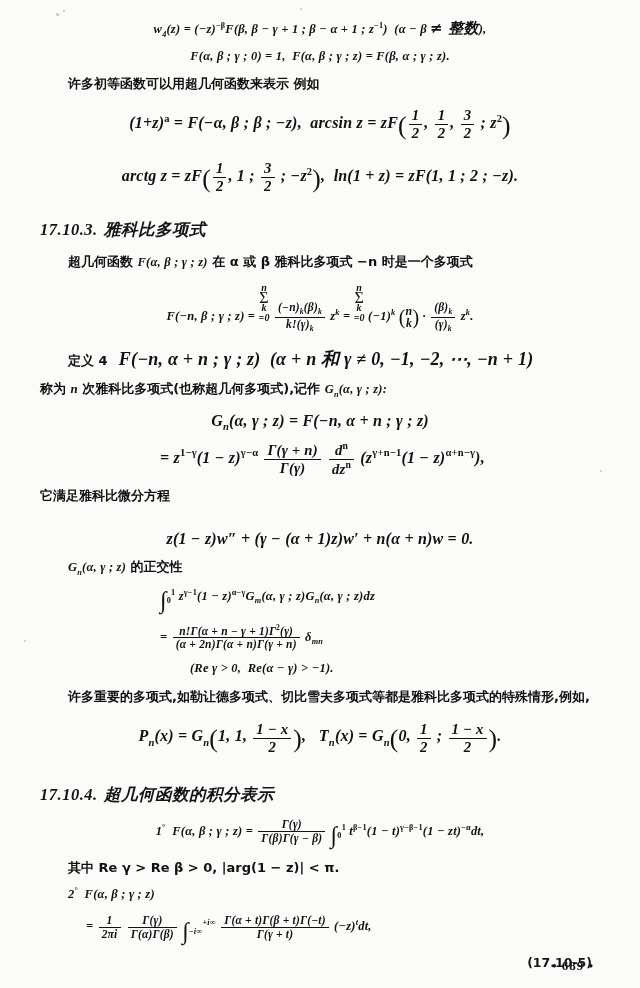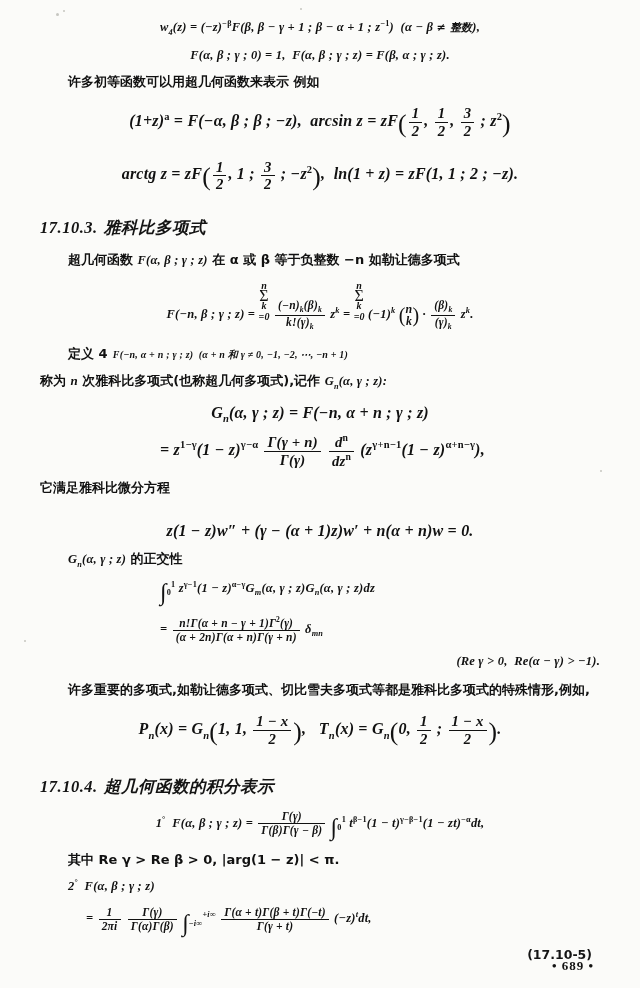--- a/index.html
+++ b/index.html
@@ -72,21 +72,21 @@
   .para {
     margin: 9px 0;
     font-size: 13px;
   }
   .mathline {
     margin: 10px 0 10px 0;
     font-size: 13.5px;
   }
   .mathline.ind1 { padding-left: 46px; text-align: left; }
   .mathline.ind2 { padding-left: 120px; text-align: left; }
-  .mathline.ind3 { padding-left: 150px; text-align: right; }
+  .mathline.ind3 { padding-left: 150px; text-align: left; }
   .mi { font-style: italic; }
   .frac {
     display: inline-block;
     vertical-align: middle;
     text-align: center;
     line-height: 1.12;
     font-size: .92em;
     margin: 0 2px;
   }
   .frac .num { display: block; padding: 0 3px; border-bottom: 1.3px solid #111; }
@@ -129,21 +129,21 @@
 
   <div class="speck" style="left:56px; top:13px; width:3px; height:3px;"></div>
   <div class="speck" style="left:63px; top:10px; width:2px; height:2px;"></div>
   <div class="speck" style="left:300px; top:8px; width:2px; height:2px;"></div>
   <div class="speck" style="left:600px; top:470px; width:2px; height:2px;"></div>
   <div class="speck" style="left:24px; top:640px; width:2px; height:2px;"></div>
 
   <div class="content">
 
     <div class="eq eq-small line">
-      <span class="mi">w</span><sub>4</sub>(<span class="mi">z</span>) = (−<span class="mi">z</span>)<sup class="upright">−β</sup><span class="mi">F</span>(β, β − γ + 1 ; β − α + 1 ; <span class="mi">z</span><sup class="upright">−1</sup>)&nbsp;&nbsp;(α − β <span class="zh" style="font-size:11px">≠ 整数</span>),
+      <span class="mi">w</span><sub>4</sub>(<span class="mi">z</span>) = (−<span class="mi">z</span>)<sup class="upright">−β</sup><span class="mi">F</span>(β, β − γ + 1 ; β − α + 1 ; <span class="mi">z</span><sup class="upright">−1</sup>)&nbsp;&nbsp;(α − β <span class="zh" style="font-size:15px">≠ 整数</span>),
     </div>
 
     <div class="eq eq-small line">
       <span class="mi">F</span>(α, β ; γ ; 0) = 1,&nbsp;&nbsp;<span class="mi">F</span>(α, β ; γ ; <span class="mi">z</span>) = <span class="mi">F</span>(β, α ; γ ; <span class="mi">z</span>).
     </div>
 
     <div class="zh zh-indent para">许多初等函数可以用超几何函数来表示 例如</div>
 
     <div class="eq line" style="margin-top:14px;">
       (1+<span class="mi">z</span>)<sup class="upright">a</sup> = <span class="mi">F</span>(−α, β ; β ; −<span class="mi">z</span>),&nbsp; arcsin <span class="mi">z</span> = <span class="mi">zF</span><span class="paren-big">(</span><span class="frac"><span class="num">1</span><span class="den">2</span></span>, <span class="frac"><span class="num">1</span><span class="den">2</span></span>, <span class="frac"><span class="num">3</span><span class="den">2</span></span> ; <span class="mi">z</span><sup class="upright">2</sup><span class="paren-big">)</span>
@@ -152,41 +152,41 @@
     <div class="eq line" style="margin-top:16px;">
       arctg <span class="mi">z</span> = <span class="mi">zF</span><span class="paren-big">(</span><span class="frac"><span class="num">1</span><span class="den">2</span></span>, 1 ; <span class="frac"><span class="num">3</span><span class="den">2</span></span> ; −<span class="mi">z</span><sup class="upright">2</sup><span class="paren-big">)</span>,&nbsp; ln(1 + <span class="mi">z</span>) = <span class="mi">zF</span>(1, 1 ; 2 ; −<span class="mi">z</span>).
     </div>
 
     <div class="sec-head">
       <span class="num">17.10.3.</span>
       <span>雅科比多项式</span>
     </div>
 
     <div class="zh zh-indent para">
-      <span>超几何函数 </span><span class="eq" style="display:inline; font-size:12.5px;text-align:right;"><span class="mi">F</span>(α, β ; γ ; <span class="mi">z</span>)</span><span> 在 α 或 β 等于负整数 −n 如勒让德多项式</span>
+      <span>超几何函数 </span><span class="eq" style="display:inline; font-size:12.5px;text-align:right;"><span class="mi">F</span>(α, β ; γ ; <span class="mi">z</span>)</span><span> 在 α 或 β 雅科比多项式 −n 时是一个多项式</span>
     </div>
 
     <div class="eq line" style="margin-top:12px; font-size:12.5px;">
       <span class="mi">F</span>(−<span class="mi">n</span>, β ; γ ; <span class="mi">z</span>) =
       <span class="binom" style="font-size:.8em; vertical-align:-.15em;"><span>
             <span class="mi">n</span>
           </span><span class="big" style="font-size:1.6em; line-height:.6;">Σ</span><span><span class="mi">k</span>=0</span></span>
       <span class="frac"><span class="num">(−<span class="mi">n</span>)<sub>k</sub>(β)<sub>k</sub></span><span class="den"><span class="mi">k</span>!(γ)<sub>k</sub></span></span>
       <span class="mi">z</span><sup>k</sup> =
       <span class="binom" style="font-size:.8em; vertical-align:-.15em;"><span>
             <span class="mi">n</span>
           </span><span class="big" style="font-size:1.6em; line-height:.6;">Σ</span><span><span class="mi">k</span>=0</span></span>
       (−1)<sup>k</sup> <span class="paren-big">(</span><span class="binom"><span class="mi">n</span><span class="mi">k</span></span><span class="paren-big">)</span> ·
       <span class="frac"><span class="num">(β)<sub>k</sub></span><span class="den">(γ)<sub>k</sub></span></span>
       <span class="mi">z</span><sup>k</sup>.
     </div>
 
     <div class="para" style="margin-top:14px; text-indent:28px;">
       <span class="zh">定义 4</span>
-      <span class="eq" style="display:inline; font-size:10px; margin-left:2px;"><span class="mi">F</span>(−<span class="mi">n</span>, α + <span class="mi">n</span> ; γ ; <span class="mi">z</span>)&nbsp;&nbsp;(α + <span class="mi">n</span> 和 γ ≠ 0, −1, −2, ⋯, −<span class="mi">n</span> + 1)</span>
+      <span class="eq" style="display:inline; font-size:18px; margin-left:8px;"><span class="mi">F</span>(−<span class="mi">n</span>, α + <span class="mi">n</span> ; γ ; <span class="mi">z</span>)&nbsp;&nbsp;(α + <span class="mi">n</span> 和 γ ≠ 0, −1, −2, ⋯, −<span class="mi">n</span> + 1)</span>
     </div>
 
     <div class="zh para" style="margin-top:2px;">
       <span>称为 </span><span class="mi" style="font-family:'Liberation Serif',serif;">n</span><span> 次雅科比多项式(也称超几何多项式),记作 </span><span class="eq" style="display:inline; font-size:12.5px;"><span class="mi">G</span><sub>n</sub>(α, γ ; <span class="mi">z</span>):</span>
     </div>
 
     <div class="eq line" style="margin-top:10px;">
       <span class="mi">G</span><sub>n</sub>(α, γ ; <span class="mi">z</span>) = <span class="mi">F</span>(−<span class="mi">n</span>, α + <span class="mi">n</span> ; γ ; <span class="mi">z</span>)
     </div>
 

